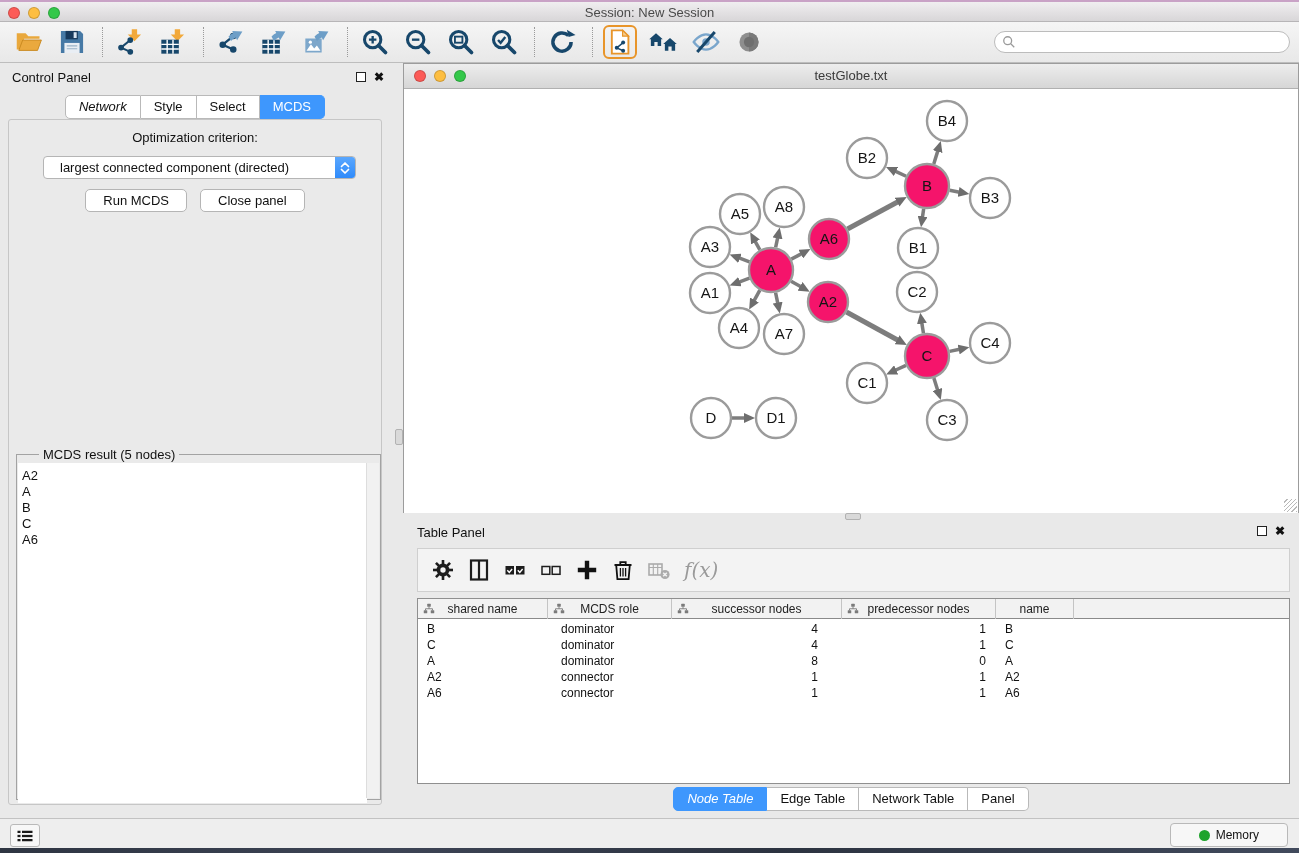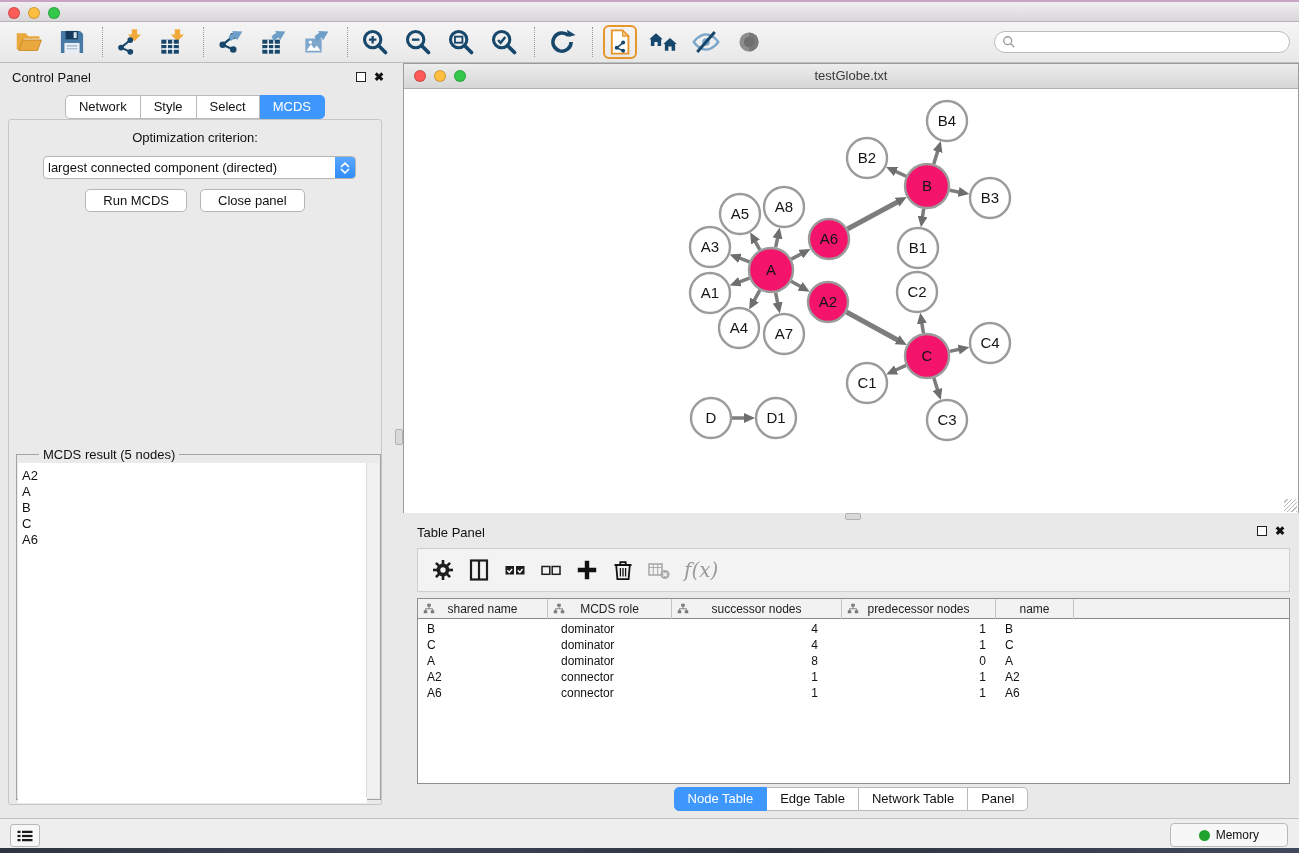--- a/index.html
+++ b/index.html
@@ -27,29 +27,29 @@
   
   .cp-head{position:absolute;left:12px;top:70px;font-size:13px;color:#111;}
   .winbtns{position:absolute;display:flex;gap:8px;align-items:center;}
   .cp-winbtns{left:356px;top:72px;}
   .sqr{width:10px;height:10px;border:1.5px solid #222;box-sizing:border-box;background:#fff;cursor:pointer;}
   .xicon{font-size:12px;font-weight:bold;color:#111;line-height:10px;cursor:pointer;}
   .cp-tabs{position:absolute;left:0;top:95px;width:390px;display:flex;justify-content:center;}
   .seg{display:flex;}
   .seg .tab{height:22px;line-height:22px;padding:0 13px;font-size:13px;background:#fff;color:#111;
     border:1px solid #b9b9b9;border-left:none;cursor:pointer;white-space:nowrap;}
-  .seg .tab:first-child{border-left:1px solid #b9b9b9;border-radius:5px 0 0 5px;}
+  .seg .tab:first-child{border-left:1px solid #b9b9b9;border-radius:5px 0 0 5px;font-style:italic;}
   .seg .tab:last-child{border-radius:0 5px 5px 0;}
   .seg .tab.active{background:#3e97fd;border-color:#3e97fd;color:#fff;}
   .cp-body{position:absolute;left:8px;top:119px;width:374px;height:686px;background:#eaeaea;
     border:1px solid #c6c6c6;border-radius:3px;box-sizing:border-box;}
   .opt-label{position:absolute;left:0;top:130px;width:390px;text-align:center;font-size:13px;color:#111;}
   .select{position:absolute;left:43px;top:156px;width:313px;height:23px;background:#fff;border:1px solid #b5b5b5;
     border-radius:4px;box-sizing:border-box;display:flex;align-items:center;cursor:pointer;}
-  .select .val{flex:1;font-size:13px;padding-left:4px;color:#111;white-space:nowrap;overflow:hidden;}
+  .select .val{flex:1;font-size:13px;padding-left:16px;color:#111;white-space:nowrap;overflow:hidden;}
   .select .stepper{width:20px;height:21px;background:linear-gradient(#5aa7fe,#2f8bfb);border-radius:0 3px 3px 0;
     display:flex;align-items:center;justify-content:center;}
   .cp-buttons{position:absolute;left:0;top:189px;width:390px;display:flex;justify-content:center;gap:13px;}
   .pbtn{height:23px;padding:0 17px;background:#fff;border:1px solid #b5b5b5;border-radius:5px;
     font-size:13px;color:#111;cursor:pointer;font-family:inherit;}
   .groupbox{position:absolute;left:16px;top:454px;width:365px;height:346px;border:1px solid #a3a3a3;box-sizing:border-box;}
   .groupbox .gtitle{position:absolute;left:22px;top:-8px;background:#eaeaea;padding:0 4px;font-size:13px;color:#111;}
   .resultlist{position:absolute;left:1px;top:8px;width:349px;height:335px;background:#fff;overflow:hidden;}
   .resultlist .item{font-size:13px;line-height:16px;padding-left:4px;color:#111;cursor:default;}
   .scrollstrip{position:absolute;right:1px;top:8px;width:13px;height:335px;background:#f1f1f1;border-left:1px solid #ddd;box-sizing:border-box;}
@@ -99,20 +99,21 @@
 <body>
 
 <div id="app">
 
   <div class="titlebar">
     <div class="lights">
       <div class="light red"></div>
       <div class="light yellow"></div>
       <div class="light green"></div>
     </div>
+    <div class="title">Session: New Session</div>
   </div>
 
   <div class="toolbar" id="main-toolbar">
     <button class="tbtn">
         <svg viewBox="0 0 24 24">
           <path d="M1.5 4.5h7.6l2.3 2.6H21v2.2H7.8L4.9 18.5H1.5z" fill="#e9a83c"></path>
           <path d="M6.6 10.3h16l-3.3 8.9H3.3z" fill="#eaa93e" stroke="#c8891f" stroke-width=".8"></path>
         </svg>
       </button>
       <button class="tbtn">

